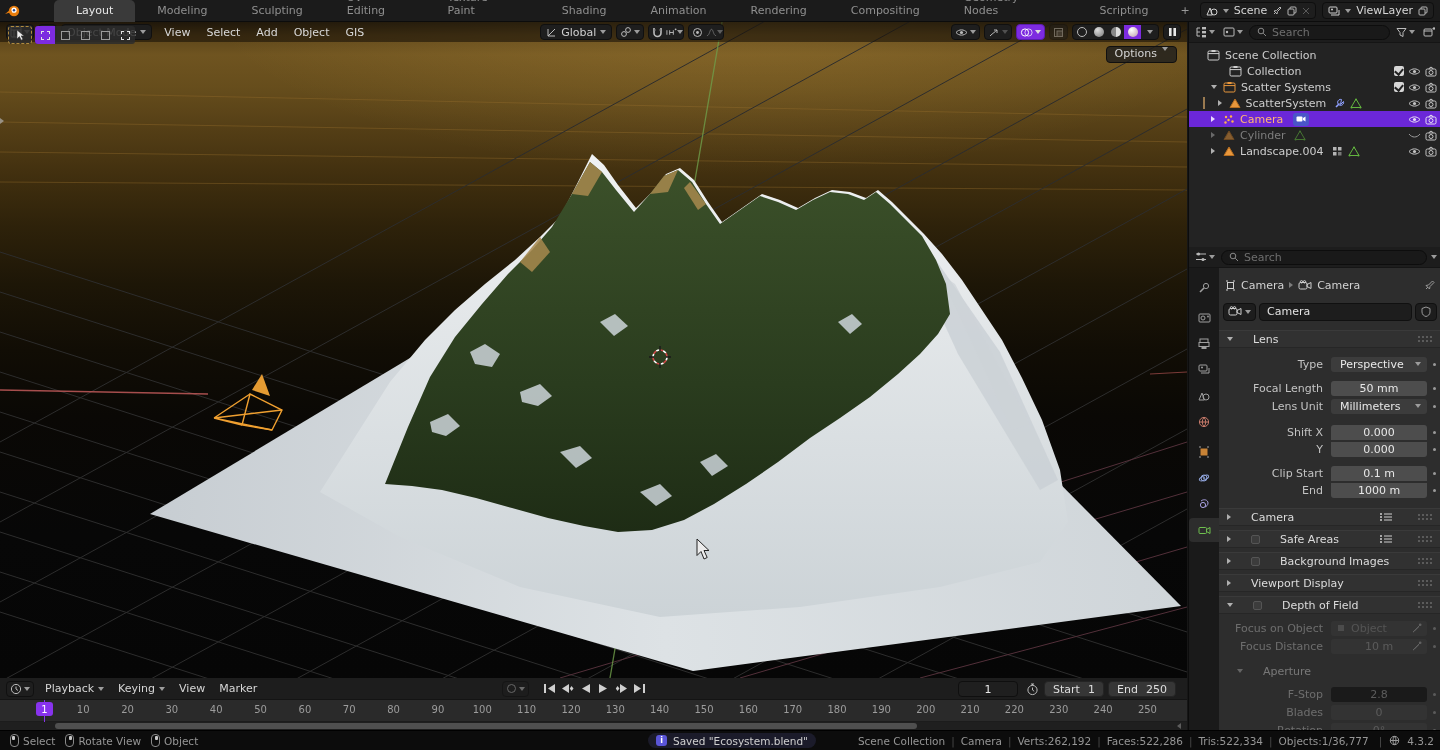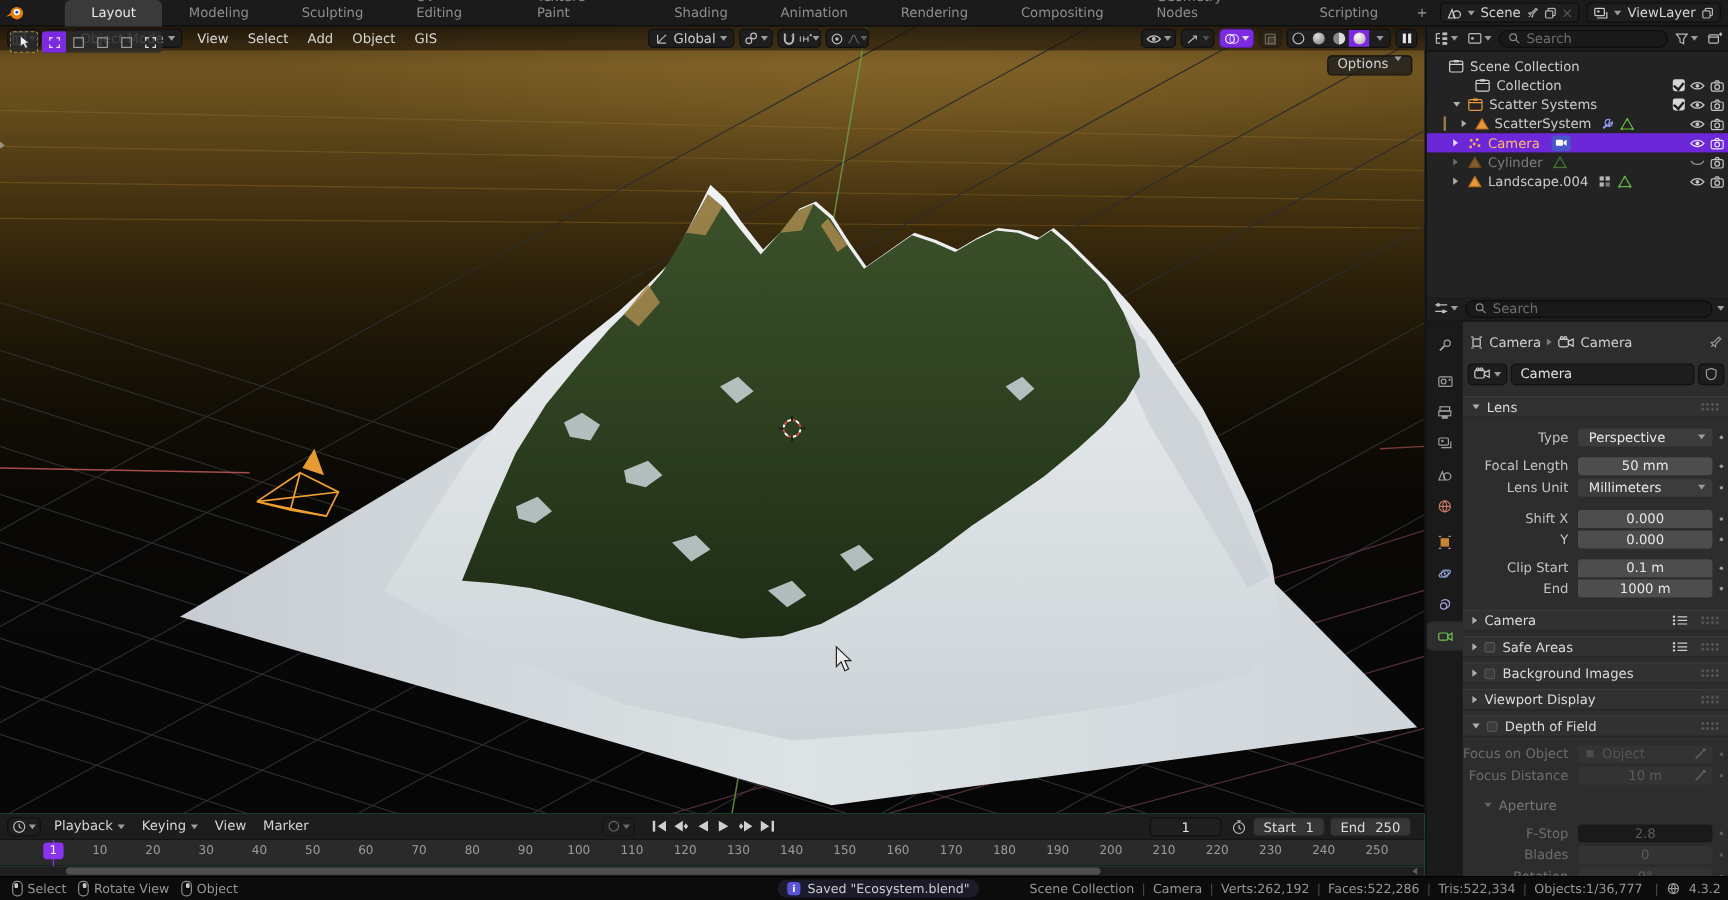--- a/index.html
+++ b/index.html
@@ -96,39 +96,39 @@
 .pmain{position:absolute;top:21px;left:30px;width:222px;height:462px}
 .bcrow{position:absolute;top:8px;left:6px;right:6px;height:18px;display:flex;align-items:center;gap:5px;color:#d2d2d2}
 .dbrow{position:absolute;top:34px;left:4px;right:4px;height:19px;display:flex;align-items:center;gap:3px}
 .dbsel{display:flex;align-items:center;gap:3px;background:#1d1d1d;border:1px solid #101010;
  border-radius:4px;height:18px;padding:0 4px}
 .dbname{flex:1;display:flex;align-items:center;background:#1d1d1d;border:1px solid #101010;
  border-radius:4px;height:18px;padding:0 7px;color:#e2e2e2}
 .dbshield{width:22px;height:18px;background:#1d1d1d;border:1px solid #101010;border-radius:4px;
  display:flex;align-items:center;justify-content:center}
 .phead{position:absolute;left:0;right:0;height:18px;background:#313131;border-top:1px solid #3a3a3a;
- border-bottom:1px solid #262626;display:flex;align-items:center;gap:6px;padding:0 8px;color:#dcdcdc}
+ border-bottom:1px solid #262626;display:flex;align-items:center;gap:20px;padding:0 8px;color:#dcdcdc}
 .phead .gripdots{margin-left:auto;width:16px;height:8px;opacity:.35;
  background:radial-gradient(circle,#aaa 1px,transparent 1.2px);background-size:4px 4px}
 .phead .listic{margin-left:auto}
 .prow{position:absolute;left:0;right:0;height:16px;display:flex;align-items:center}
-.plabel{width:96px;text-align:right;padding-right:8px;color:#c3c3c3;white-space:nowrap}
+.plabel{width:112px;text-align:right;padding-right:8px;color:#c3c3c3;white-space:nowrap}
 .pfield{flex:1;margin-right:14px;height:15px;border-radius:3px;display:flex;align-items:center;
  justify-content:center;color:#e8e8e8;background:#4d4d4d;position:relative}
 .pfield.drop{background:#3c3c3c;justify-content:flex-start;padding-left:9px}
 .pfield.drop .dc{position:absolute;right:6px}
 .adot{position:absolute;right:5px;width:3px;height:3px;background:#9a9a9a;border-radius:50%}
 .dimset{opacity:.42}
 .objfield{flex:1;margin-right:14px;height:15px;border-radius:3px;background:#3c3c3c;display:flex;
  align-items:center;gap:5px;padding:0 5px;color:#8a8a8a}
 .eyedrop{margin-left:auto}
 .chk-s{width:9px;height:9px;background:#3c3c3c;border:1px solid #555;border-radius:2px}
 
 
-.timeline{position:absolute;top:678px;left:0;width:1187px;height:52px;background:#22c55e;z-index:20}
+.timeline{position:absolute;top:678px;left:0;width:1187px;height:52px;background:#ec4899;z-index:20}
 .tl-header{position:absolute;top:0;left:0;right:0;height:22px;background:#1d1d1d;
  border-bottom:1px solid #141414;display:flex;align-items:center;gap:4px;padding:0 6px}
 .tl-menu{display:flex;align-items:center;gap:4px;padding:2px 7px;color:#d6d6d6}
 .caret-opt{display:none}
 .caret-opt.caret{display:inline-block}
 .playbtns{display:flex;align-items:center;gap:1px;margin-left:8px}
 .pb{width:17px;height:16px;display:flex;align-items:center;justify-content:center;border-radius:3px}
 .framebox{position:absolute;left:958px;top:3px;width:60px;height:16px;background:#1f1f1f;
  border:1px solid #0f0f0f;border-radius:4px;display:flex;align-items:center;justify-content:center;color:#e8e8e8}
 .rangebox{position:absolute;top:3px;height:16px;background:#363636;border:1px solid #242424;

